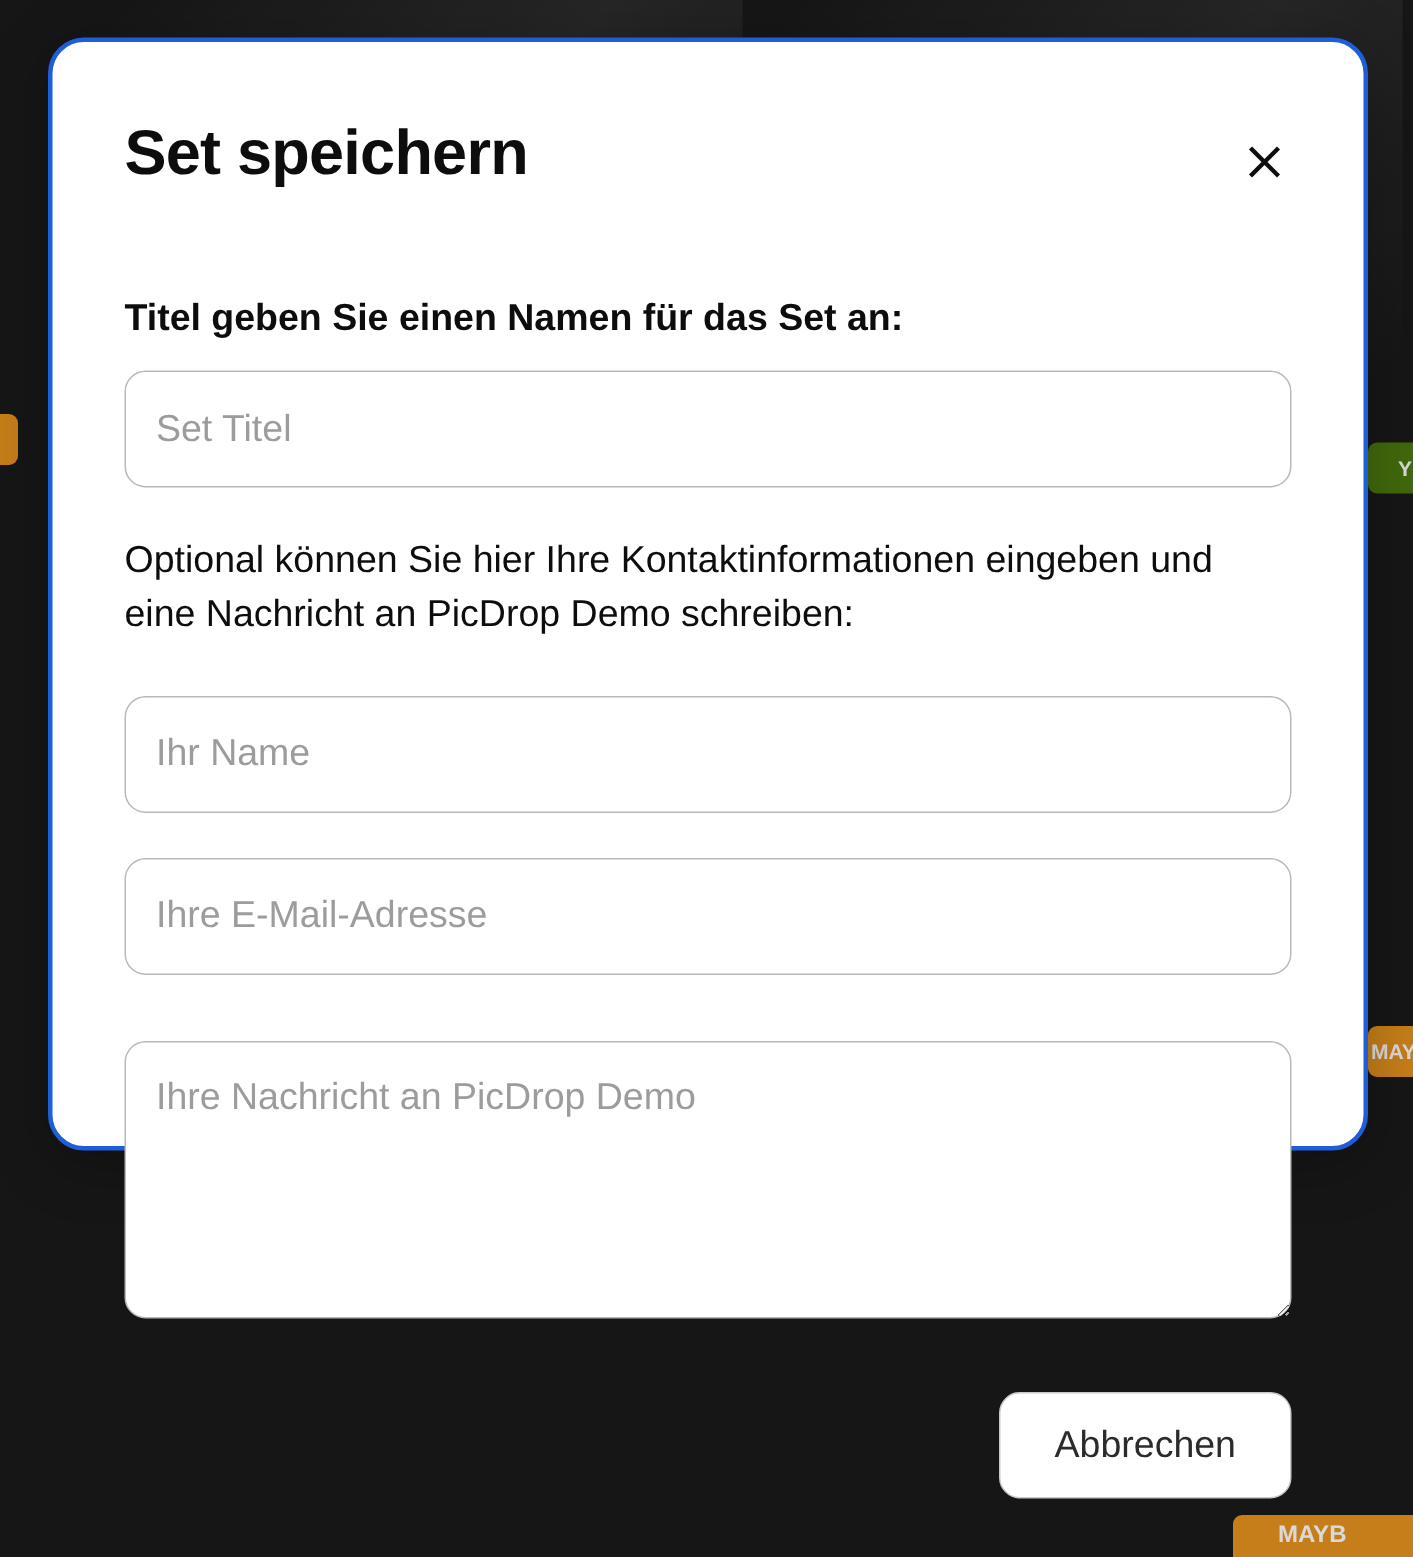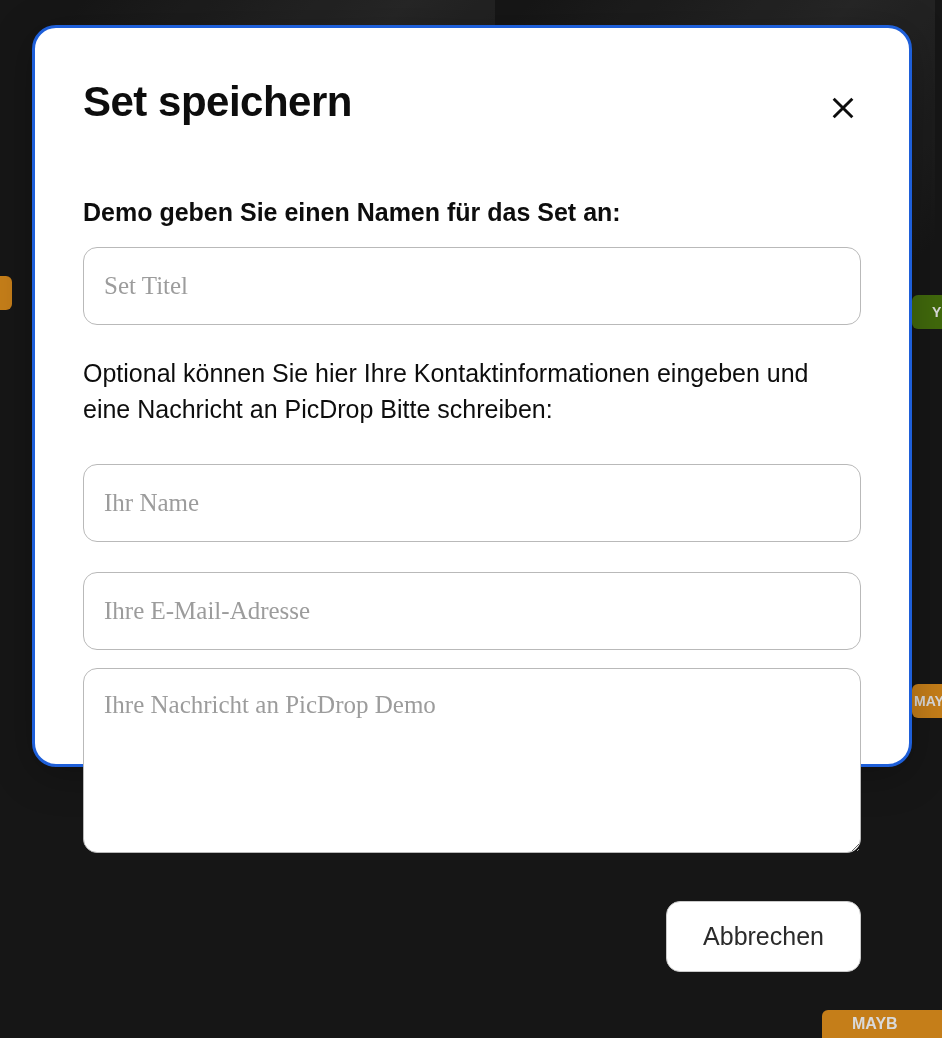--- a/index.html
+++ b/index.html
@@ -165,21 +165,21 @@
       line-height: 1.45;
       margin-top: 30px;
       margin-bottom: 36px;
     }
 
     .text-input, .text-area {
       width: 100%;
       border: 1px solid #b9b9b9;
       border-radius: 14px;
       font-size: 25px;
-      font-family: Liberation Serif, serif;
+      font-family: Liberation Sans, sans-serif;
       color: #333;
       background: #fff;
       padding: 22px 20px;
       outline: none;
     }
 
     .text-input::placeholder, .text-area::placeholder {
       color: #9c9c9c;
     }
 
@@ -187,21 +187,21 @@
       height: 78px;
     }
 
     .field-gap {
       margin-top: 30px;
     }
 
     .text-area {
       height: 185px;
       resize: both;
-      margin-top: 18px;
+      margin-top: 44px;
     }
 
     .button-row {
       display: flex;
       justify-content: flex-end;
       gap: 32px;
       margin-top: 44px;
     }
 
     .btn {
@@ -244,25 +244,25 @@
 <div class="modal">
 
   <button class="close-btn">
     <svg viewBox="0 0 24 24" fill="none">
       <path d="M4 4 L20 20 M20 4 L4 20"></path>
     </svg>
   </button>
 
   <h1 class="modal-title">Set speichern</h1>
 
-  <div class="label-strong">Demo geben Sie einen Namen für das Set an:</div>
+  <div class="label-strong">Titel geben Sie einen Namen für das Set an:</div>
 
   <input type="text" class="text-input" placeholder="Set Titel" style="">
 
-  <div class="label-normal">Optional können Sie hier Ihre Kontaktinformationen eingeben und eine Nachricht an PicDrop Bitte schreiben:</div>
+  <div class="label-normal">Optional können Sie hier Ihre Kontaktinformationen eingeben und eine Nachricht an PicDrop Demo schreiben:</div>
 
   <input type="text" class="text-input" placeholder="Ihr Name" style="">
 
   <input type="email" class="text-input field-gap" placeholder="Ihre E-Mail-Adresse" style="">
 
   <textarea class="text-area" placeholder="Ihre Nachricht an PicDrop Demo" style=""></textarea>
 
   <div class="button-row">
     <button class="btn btn-secondary">Abbrechen</button>
   </div>

